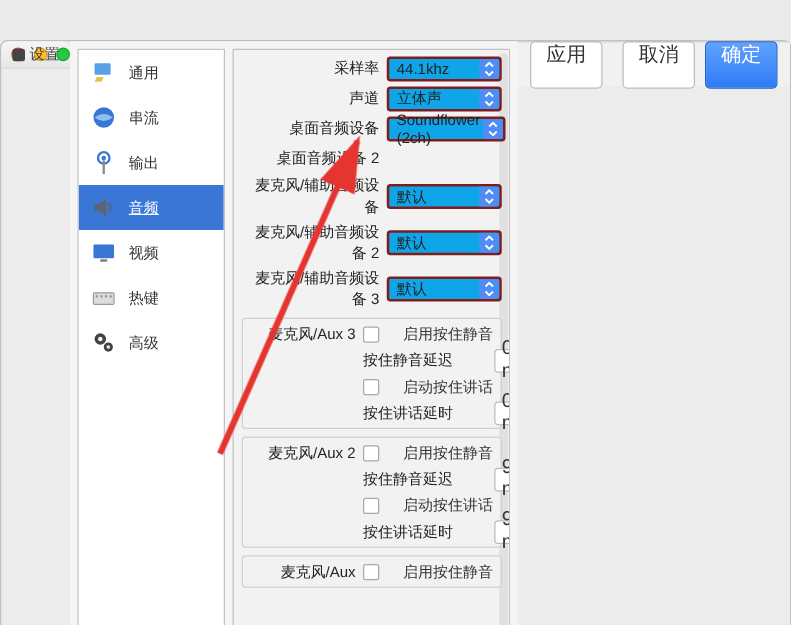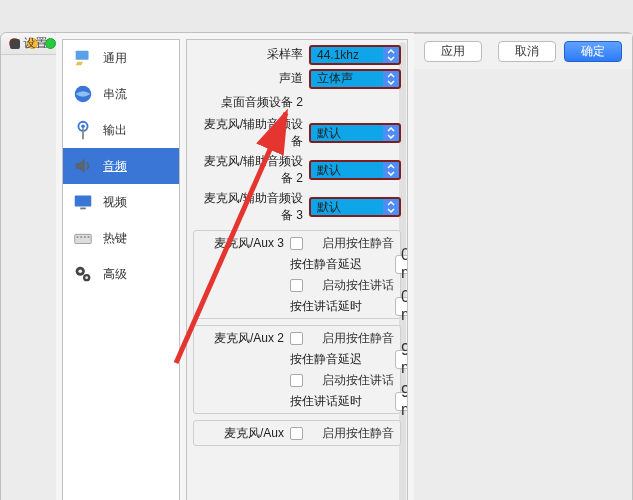--- a/index.html
+++ b/index.html
@@ -208,24 +208,24 @@
     background: #f1f1f1;
     border-top: 1px solid #cfcfcf;
     display:flex;
     align-items:center;
     padding:0 10px;
     gap:8px;
   }
   .spacer { flex:1; }
   .btn {
     min-width: 58px;
-    height: 21px;
+    height: 38px;
     border-radius: 4px;
-    font-size:12px;
-    display:flex; align-items:center; justify-content:center;
+    font-size:16px;
+    display:flex; justify-content:center;
     padding:0 10px;
     cursor:default;
   }
   .btn.default {
     background:#fff; border:1px solid #bcbcbc; color:#333;
   }
   .btn.primary {
     background: linear-gradient(#5fa2ff,#2e7bf6);
     border:1px solid #1f62d4; color:#fff;font-family:Liberation Serif, serif;
   }
@@ -354,20 +354,31 @@
           <div class="select">
             <span>立体声</span>
             <span class="arrow">
                 <svg viewBox="0 0 8 12">
                   <path d="M1 4 L4 1 L7 4 M1 8 L4 11 L7 8" stroke="#fff" stroke-width="1.5" fill="none"></path>
                 </svg>
               </span>
           </div>
         </div>
         <div class="row">
+          <div class="row-label">桌面音频设备</div>
+          <div class="select">
+            <span>Soundflower (2ch)</span>
+            <span class="arrow">
+                <svg viewBox="0 0 8 12">
+                  <path d="M1 4 L4 1 L7 4 M1 8 L4 11 L7 8" stroke="#fff" stroke-width="1.5" fill="none"></path>
+                </svg>
+              </span>
+          </div>
+        </div>
+        <div class="row">
           <div class="row-label">桌面音频设备 2</div>
         </div>
         <div class="row">
           <div class="row-label">麦克风/辅助音频设备</div>
           <div class="select">
             <span>默认</span>
             <span class="arrow">
                 <svg viewBox="0 0 8 12">
                   <path d="M1 4 L4 1 L7 4 M1 8 L4 11 L7 8" stroke="#fff" stroke-width="1.5" fill="none"></path>
                 </svg>

